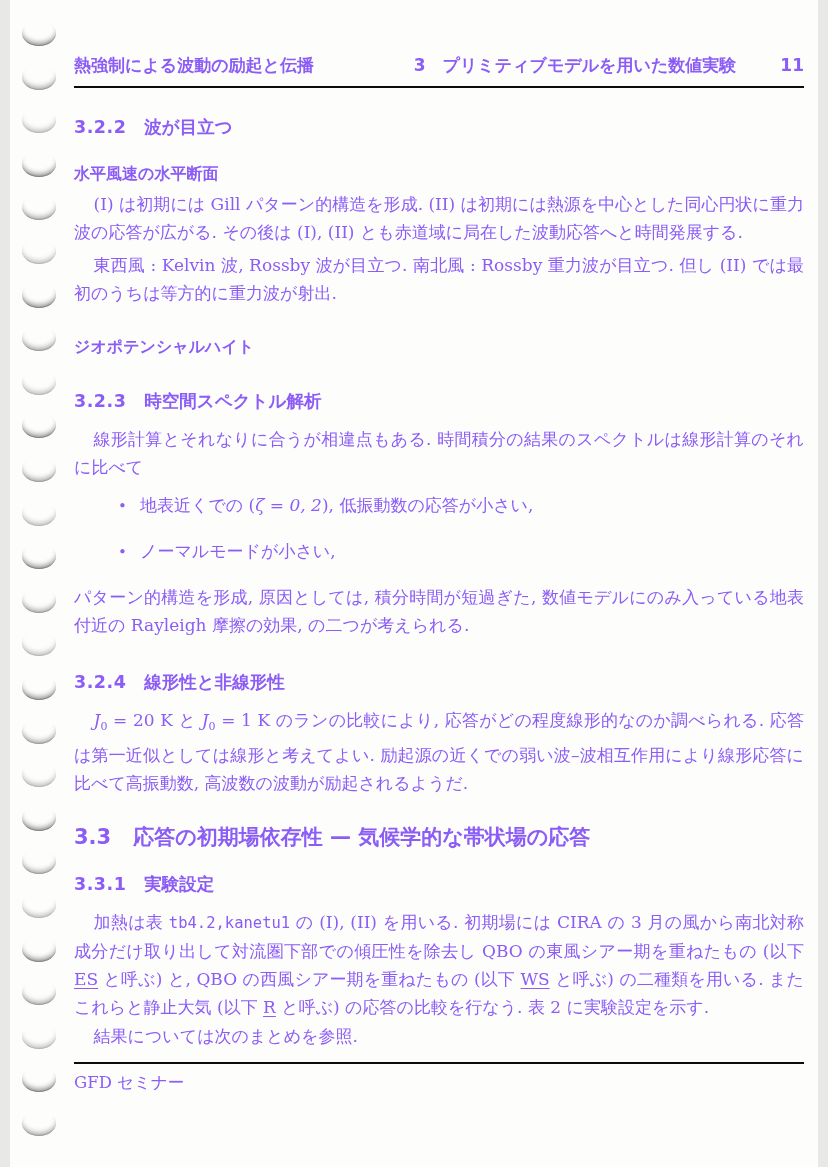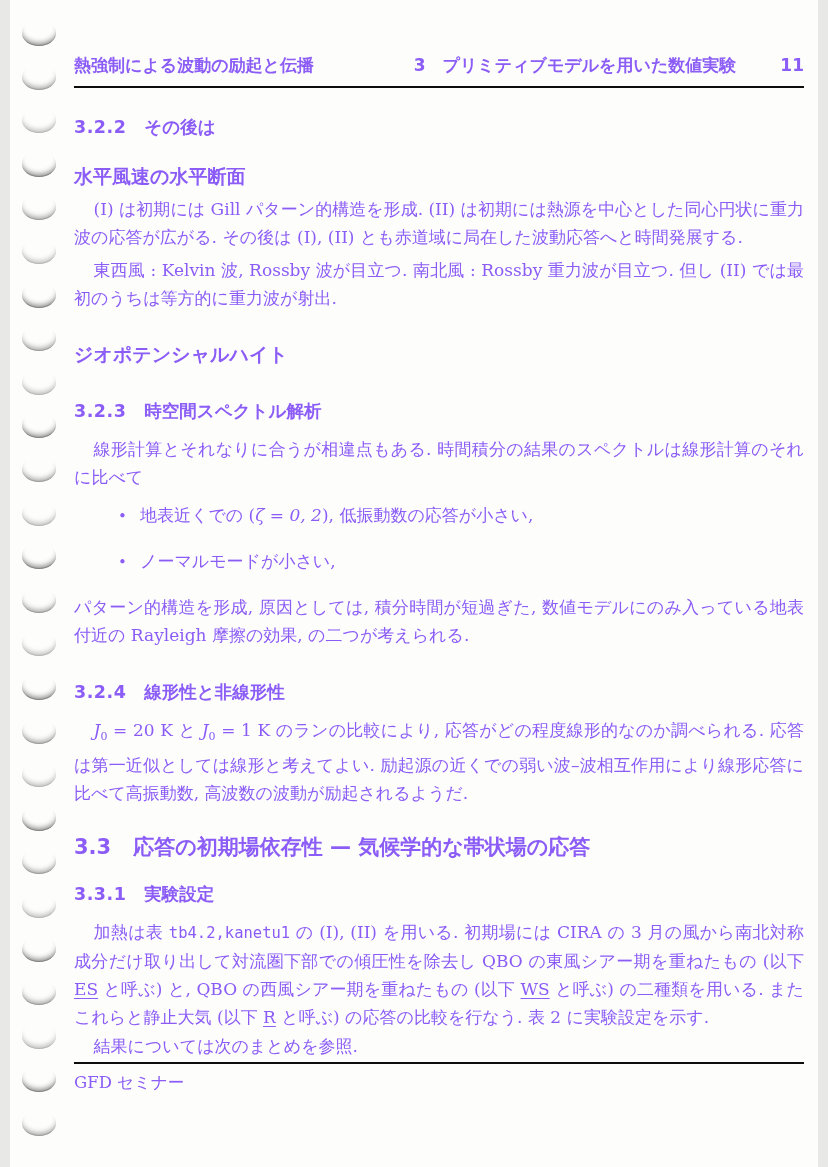--- a/index.html
+++ b/index.html
@@ -31,21 +31,21 @@
     font-family:"DejaVu Sans","Liberation Sans",sans-serif; font-weight:700; font-size:17.5px;
     margin:0; padding:0;
   }
   .h-sub .lbl { margin-right:18px; letter-spacing:0.5px; }
   .h-sec {
     font-family:"DejaVu Sans","Liberation Sans",sans-serif; font-weight:700; font-size:21px;
     margin:0; padding:0;
   }
   .h-sec .lbl { margin-right:22px; }
   .h-runin {
-    font-family:"DejaVu Sans","Liberation Sans",sans-serif; font-weight:700; font-size:19px;
+    font-family:"DejaVu Sans","Liberation Sans",sans-serif; font-weight:700; font-size:16px;
     margin:0; padding:0;
   }
 
   
   .para {
     font-size:17px; line-height:28px; margin:0; text-align:justify;
     text-indent:1.15em;
   }
   .para.noindent { text-indent:0; }
   .mt-h1 { margin-top:27px; }   
@@ -108,21 +108,21 @@
 
   <div class="content">
 
     <div class="hdr">
       <span>熱強制による波動の励起と伝播</span>
       <span class="mid">3　プリミティブモデルを用いた数値実験</span>
       <span class="num">11</span>
     </div>
 
     <h3 class="h-sub mt-h1">
-      <span class="lbl">3.2.2</span><span>その後は</span>
+      <span class="lbl">3.2.2</span><span>波が目立つ</span>
     </h3>
 
     <h4 class="h-runin mt-run">水平風速の水平断面</h4>
     <p class="para mt-p">(I) は初期には Gill パターン的構造を形成. (II) は初期には熱源を中心とした同心円状に重力波の応答が広がる. その後は (I), (II) とも赤道域に局在した波動応答へと時間発展する.</p>
 
     <p class="para mt-p">東西風 : Kelvin 波, Rossby 波が目立つ. 南北風 : Rossby 重力波が目立つ. 但し (II) では最初のうちは等方的に重力波が射出.</p>
 
     <h4 class="h-runin mt-geo">ジオポテンシャルハイト</h4>
 
     <h3 class="h-sub mt-sec">

